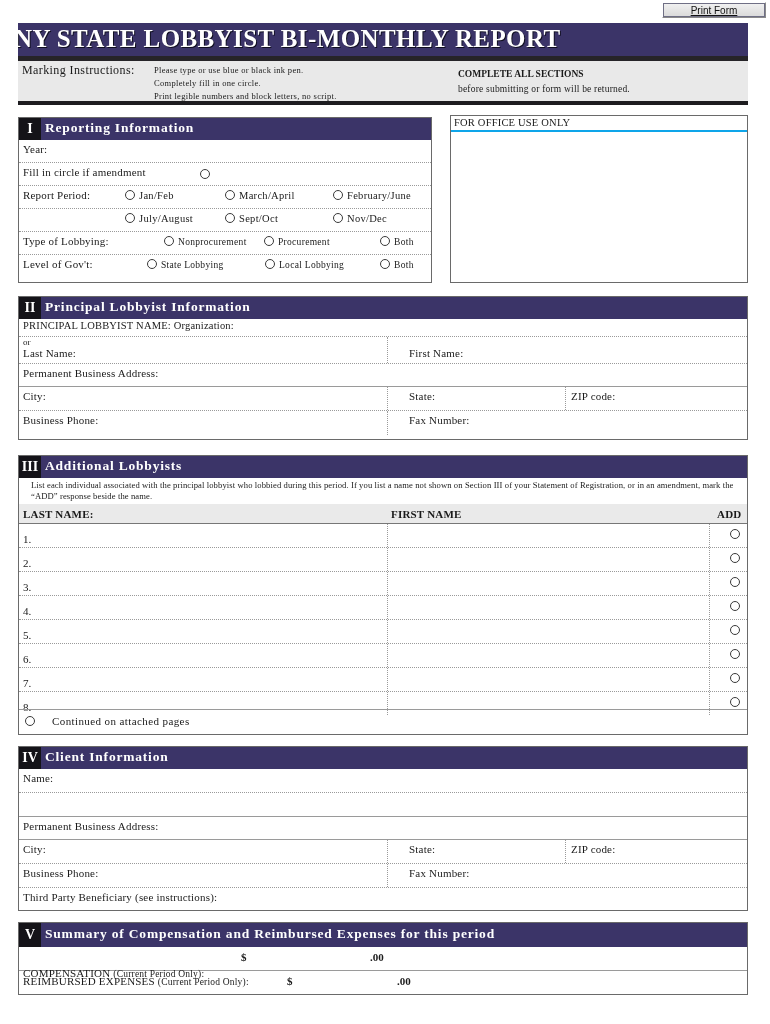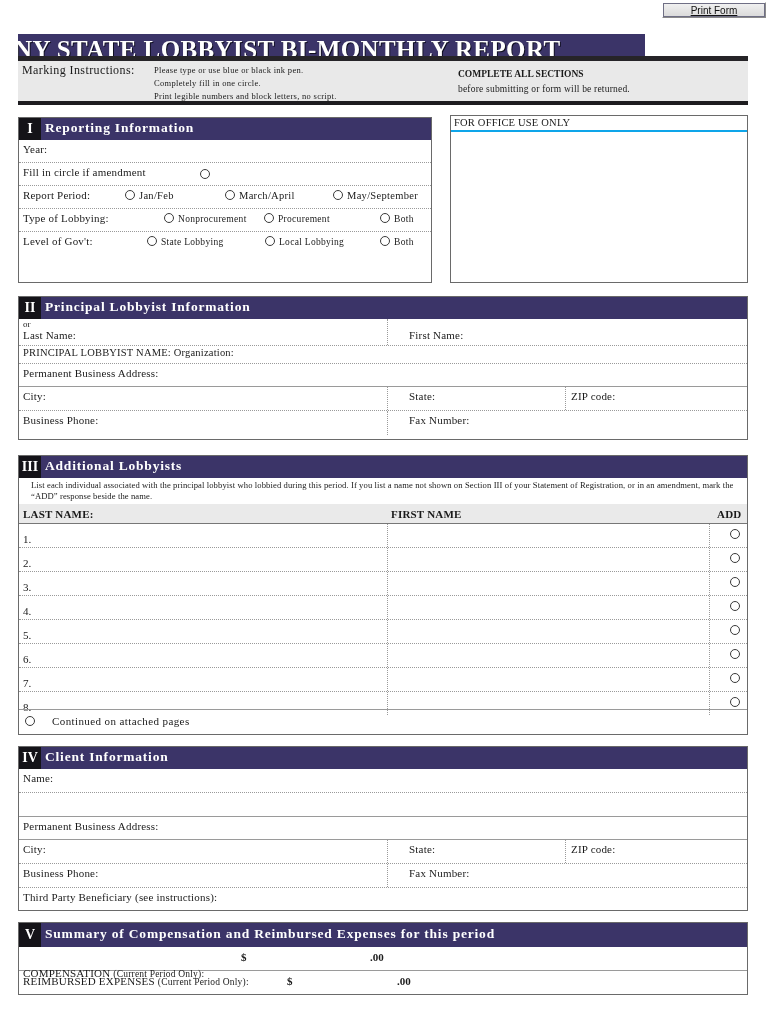--- a/index.html
+++ b/index.html
@@ -41,25 +41,24 @@
     cursor: pointer;
     box-sizing: border-box;
     text-decoration: underline;
   }
 
   
   .title-band {
     position: absolute;
     left: 18px;
     top: 23px;
-    width: 627px;
+    width: 730px;
     height: 33px;
     background: #3B3468;
     overflow: hidden;
-    margin-top: 11px;
   }
   .title-band .title-text {
     position: absolute;
     left: -4px;
     top: 2px;
     white-space: nowrap;
     color: #ffffff;
     font-family: "Liberation Serif", serif;
     font-weight: bold;
     font-size: 25px;
@@ -328,23 +327,28 @@
 
   <div class="row">
     <span class="cell-label">Fill in circle if amendment</span>
     <span class="radio" style="position:absolute;left:181px;top:6px;"></span>
   </div>
 
   <div class="row">
     <span class="cell-label">Report Period:</span>
     <span class="opt" style="left:106px;"><span class="radio"></span><span class="lbl">Jan/Feb</span></span>
     <span class="opt" style="left:206px;"><span class="radio"></span><span class="lbl">March/April</span></span>
-    <span class="opt" style="left:314px;"><span class="radio"></span><span class="lbl">May/September</span></span>
-  </div>
-
+    <span class="opt" style="left:314px;"><span class="radio"></span><span class="lbl">February/June</span></span>
+  </div>
+
+  <div class="row">
+    <span class="opt" style="left:106px;"><span class="radio"></span><span class="lbl">July/August</span></span>
+    <span class="opt" style="left:206px;"><span class="radio"></span><span class="lbl">Sept/Oct</span></span>
+    <span class="opt" style="left:314px;"><span class="radio"></span><span class="lbl">Nov/Dec</span></span>
+  </div>
 
   <div class="row">
     <span class="cell-label">Type of Lobbying:</span>
     <span class="opt" style="left:117px;font-size:9.5px;padding-left:28px;"><span class="radio"></span><span class="lbl">Nonprocurement</span></span>
     <span class="opt" style="left:245px;font-size:9.5px;"><span class="radio"></span><span class="lbl">Procurement</span></span>
     <span class="opt" style="left:361px;font-size:9.5px;"><span class="radio"></span><span class="lbl">Both</span></span>
   </div>
 
   <div class="row last">
     <span class="cell-label">Level of Gov't:</span>
@@ -355,34 +359,34 @@
 </div>
 
 <div class="box" id="office">
   <div class="office-title">FOR OFFICE USE ONLY</div>
 </div>
 
 <div class="box" id="sec2">
   <div class="sec-head">
     <div class="sec-num">II</div>
     <div class="sec-title">Principal Lobbyist Information</div>
+  </div>
+
+  <div class="row" style="height:18px;">
+    <span class="cell-label" style="top:1px;font-size:10.5px;">PRINCIPAL LOBBYIST NAME: Organization:</span>
+    <span style="position:absolute;left:250px;right:4px;top:1px;height:15px;"></span>
   </div>
 
   <div class="row" style="height:27px;">
     <span style="position:absolute;left:4px;top:0px;font-size:9px;">or</span>
     <span class="cell-label" style="top:10px;">Last Name:</span>
     <span style="position:absolute;left:80px;top:10px;width:290px;height:15px;"></span>
     <span class="vdiv" style="left:368px;"></span>
     <span class="cell-label" style="left:390px;top:10px;">First Name:</span>
     <span style="position:absolute;left:468px;top:10px;right:4px;height:15px;"></span>
-  </div>
-
-  <div class="row" style="height:18px;">
-    <span class="cell-label" style="top:1px;font-size:10.5px;">PRINCIPAL LOBBYIST NAME: Organization:</span>
-    <span style="position:absolute;left:250px;right:4px;top:1px;height:15px;"></span>
   </div>
 
   <div class="row solid">
     <span class="cell-label">Permanent Business Address:</span>
     <span style="position:absolute;left:160px;right:4px;top:3px;height:16px;"></span>
   </div>
 
   <div class="row" style="height:24px;">
     <span class="cell-label">City:</span>
     <span style="position:absolute;left:40px;top:3px;width:320px;height:16px;"></span>

